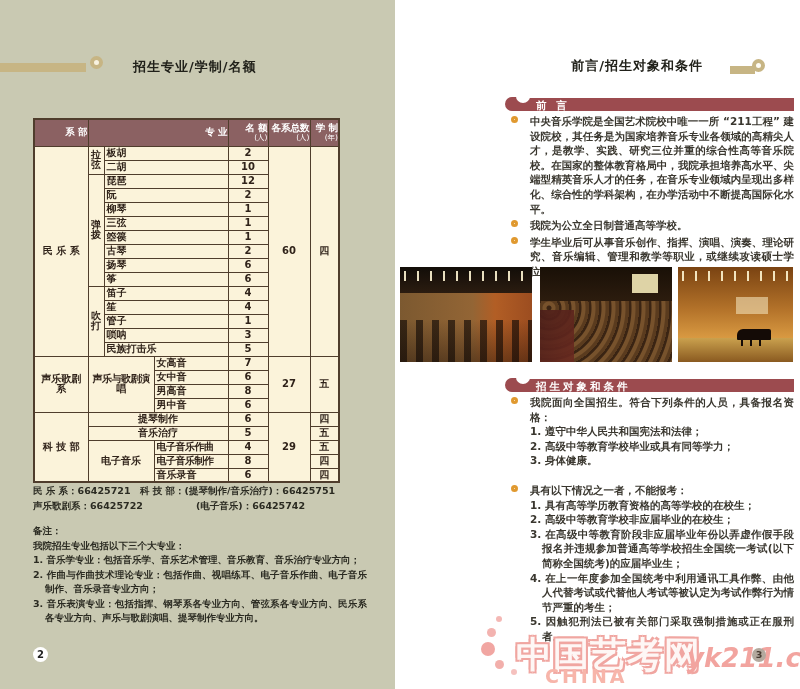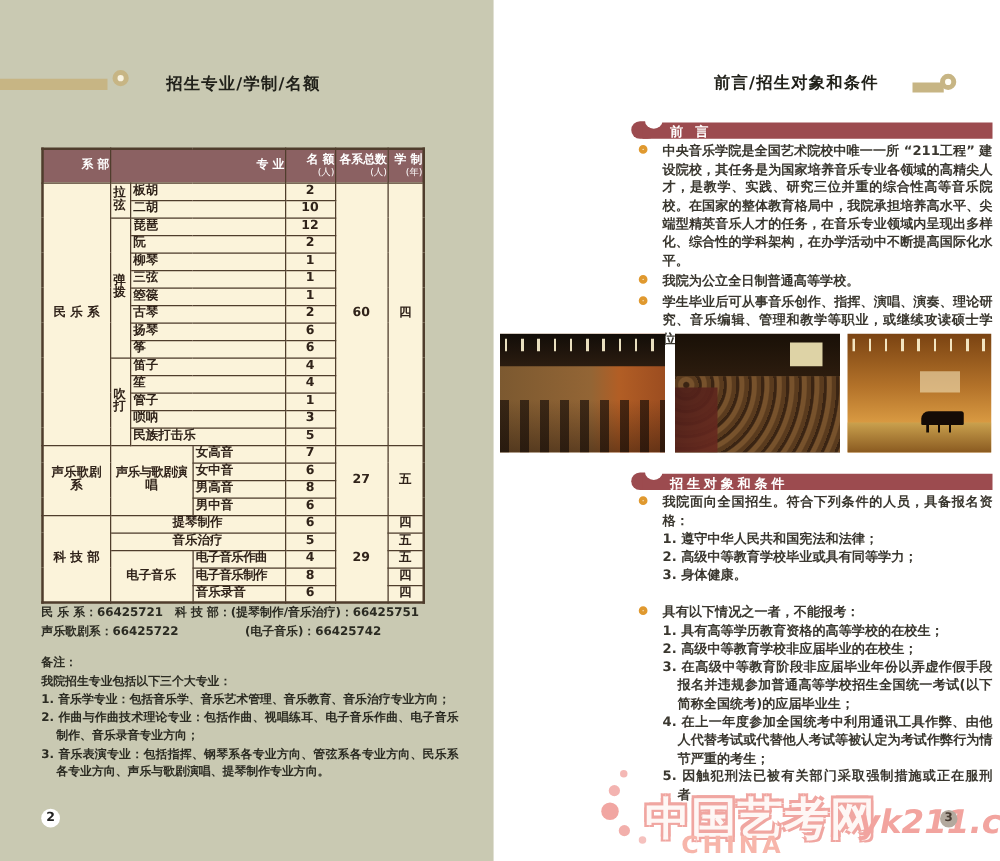--- a/index.html
+++ b/index.html
@@ -12,21 +12,21 @@
   .lh-ring { position:absolute; left:90px; top:56px; width:13px; height:13px; border:4px solid #c7b584; border-radius:50%; background:#f8f2e0; }
   .lh-title{ position:absolute; left:133px; top:58px; font-size:13px; font-weight:bold; color:#21211a; letter-spacing:1px; }
 
   table.adm { position:absolute; left:33px; top:118px; border-collapse:collapse; border:2px solid #4f3d2c; table-layout:fixed; }
   table.adm th, table.adm td { border:1px solid #4f3d2c; }
   table.adm th { background:#8b6162; color:#fff; height:27px; font-size:9.5px; font-weight:bold; line-height:1.15; text-align:right; }
   table.adm th .sub { display:block; font-size:7.5px; font-weight:normal; }
   table.adm td { background:#fbf3da; height:14px; font-size:10px; font-weight:bold; color:#30231a; padding:0 2px; line-height:1.05; }
   td.nm { text-align:left; padding-left:4px; }
   td.c  { text-align:center; }
-  td.grp{ word-break:break-all; line-height:1.25; font-size:9.5px; padding:0 3px; }
+  td.grp{ text-align:center; word-break:break-all; line-height:1.25; font-size:9.5px; padding:0 3px; }
   td.fit{ font-size:9px; letter-spacing:-0.5px;margin-top:41px; }
   td.dept { font-size:9.5px; letter-spacing:0; }
 
   .phones { position:absolute; left:33px; top:483px; font-size:9.5px; font-weight:bold; color:#2b2b22; line-height:15px; }
   .phones .row { white-space:nowrap; }
   .phones .c1 { display:inline-block; width:107px; }
   .phones .ind { padding-left:56px; }
 
   .notes { position:absolute; left:33px; top:524px; width:334px; font-size:9.5px; font-weight:bold; color:#2b2b22; line-height:14.5px; text-align:justify; }
   .notes .itm { padding-left:12px; text-indent:-12px; }

